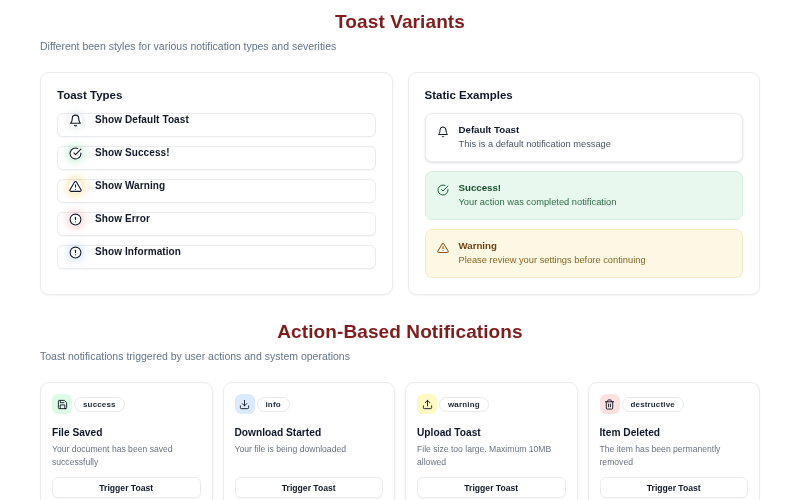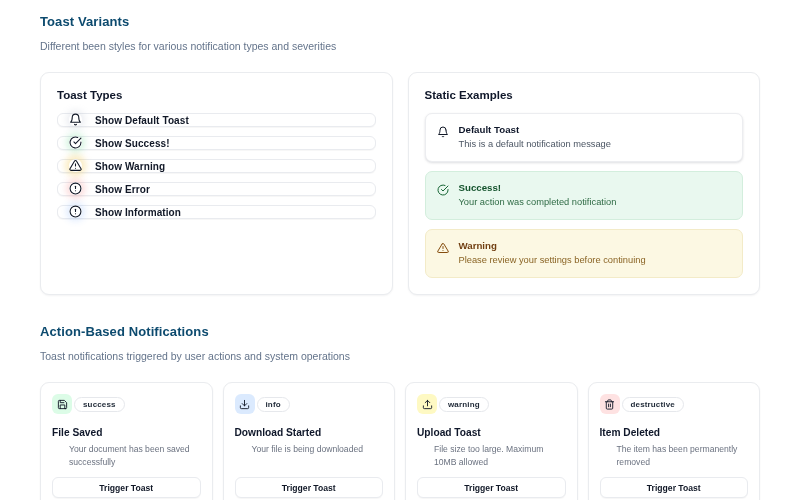--- a/index.html
+++ b/index.html
@@ -19,25 +19,26 @@
 
   .page {
     width: 800px;
     height: 500px;
     padding: 12px 40px 0 40px;
     position: relative;
   }
 
   
   .section-title {
-    font-size: 13px;
-    font-weight: bold;
-    color: #0c4a6e;
+    font-size: 19px;
+    font-weight: bold;
+    color: #7f1d1d;
     letter-spacing: 0.1px;
     line-height: 20px;
+    text-align: center;
   }
   .section-sub {
     font-size: 10.5px;
     color: #64748b;
     margin-top: 7px;
     line-height: 14px;
   }
 
   
   .top-row {
@@ -66,23 +67,23 @@
   .card-body {
     padding: 12px 16px 16px 16px;
     display: flex;
     flex-direction: column;
     gap: 9px;
   }
 
   
   .type-btn {
     display: flex;
-    align-items: flex-end;
+    align-items: flex-start;
     gap: 13px;
-    height: 14px;
+    height: 24px;
     padding: 0 11px;
     background: #ffffff;
     border: 1px solid #e9ebef;
     border-radius: 6px;
     cursor: pointer;
     box-shadow: 0 1px 1px rgba(16,24,40,0.035);
   }
   .type-btn .lbl {
     font-size: 10px;
     font-weight: bold;
@@ -214,21 +215,20 @@
     color: #0f172a;
     margin-top: 12px;
     line-height: 13px;
   }
   .acard-desc {
     font-size: 8.6px;
     color: #6b7280;
     line-height: 12.5px;
     margin-top: 4px;
     min-height: 25px;
-    margin-left: 17px;
   }
 
   .trigger-btn {
     display: flex;
     align-items: center;
     justify-content: center;
     height: 21px;
     margin-top: 9px;
     background: #ffffff;
     border: 1px solid #e9ebef;

